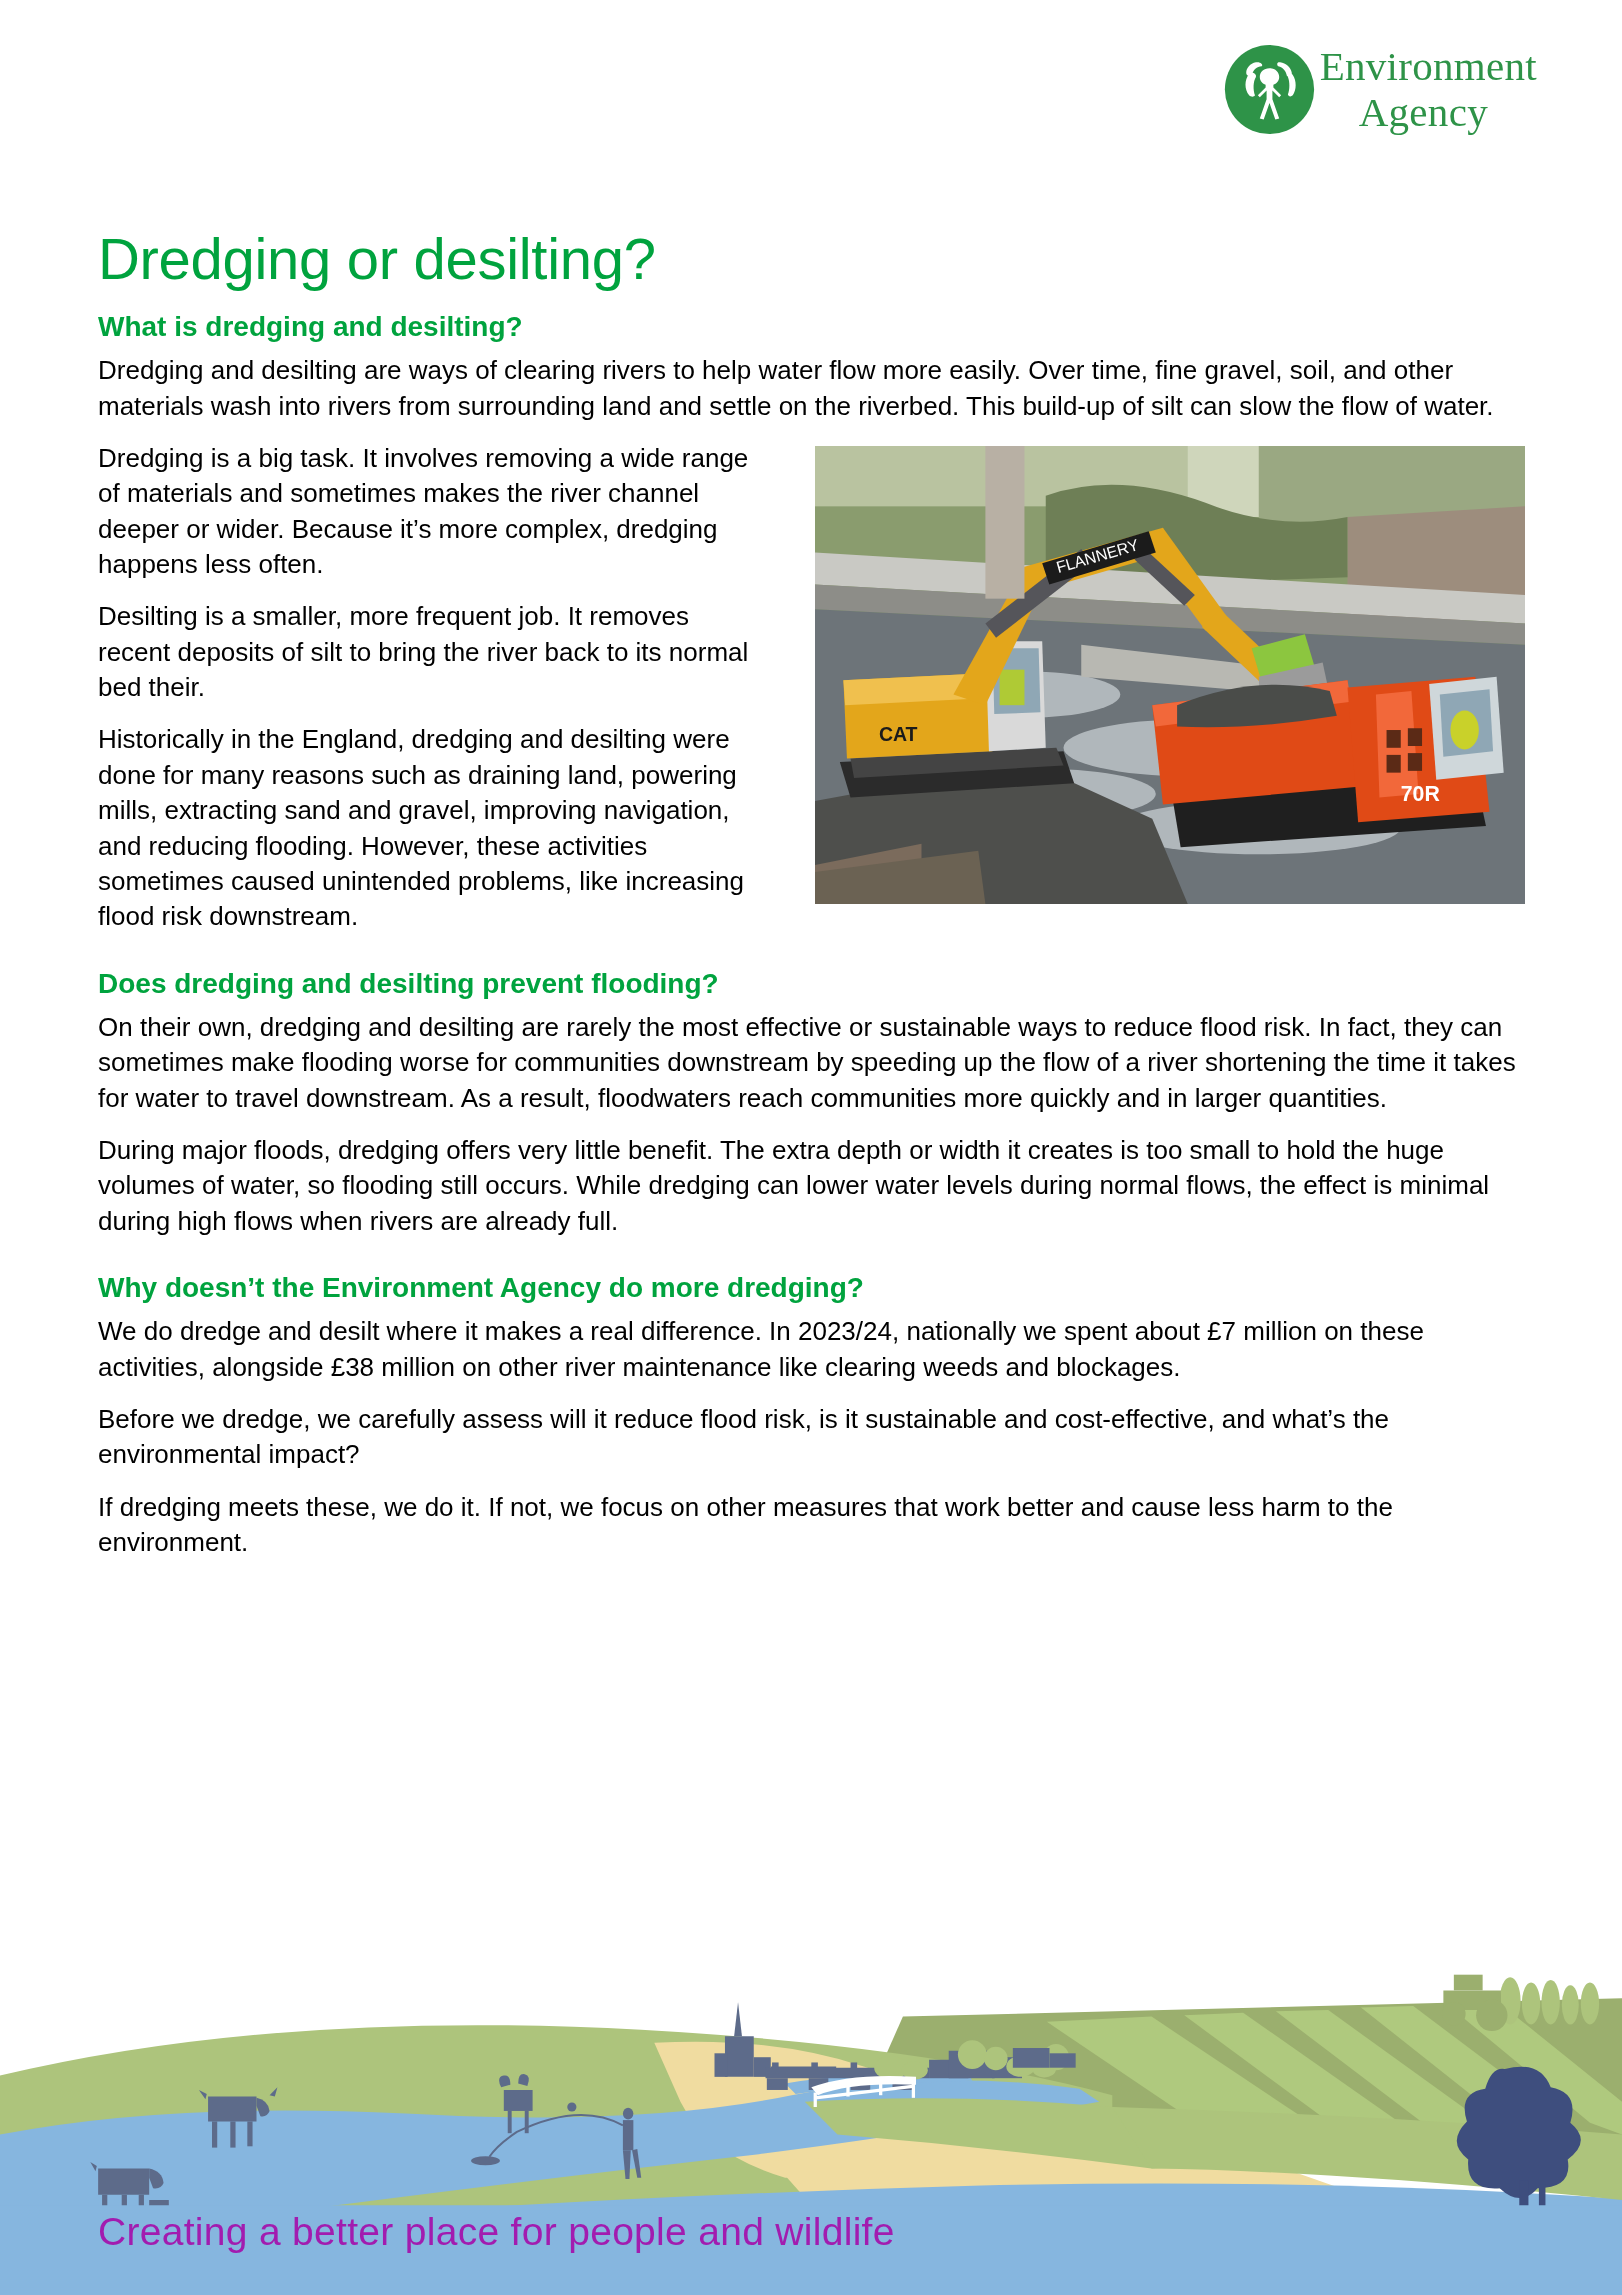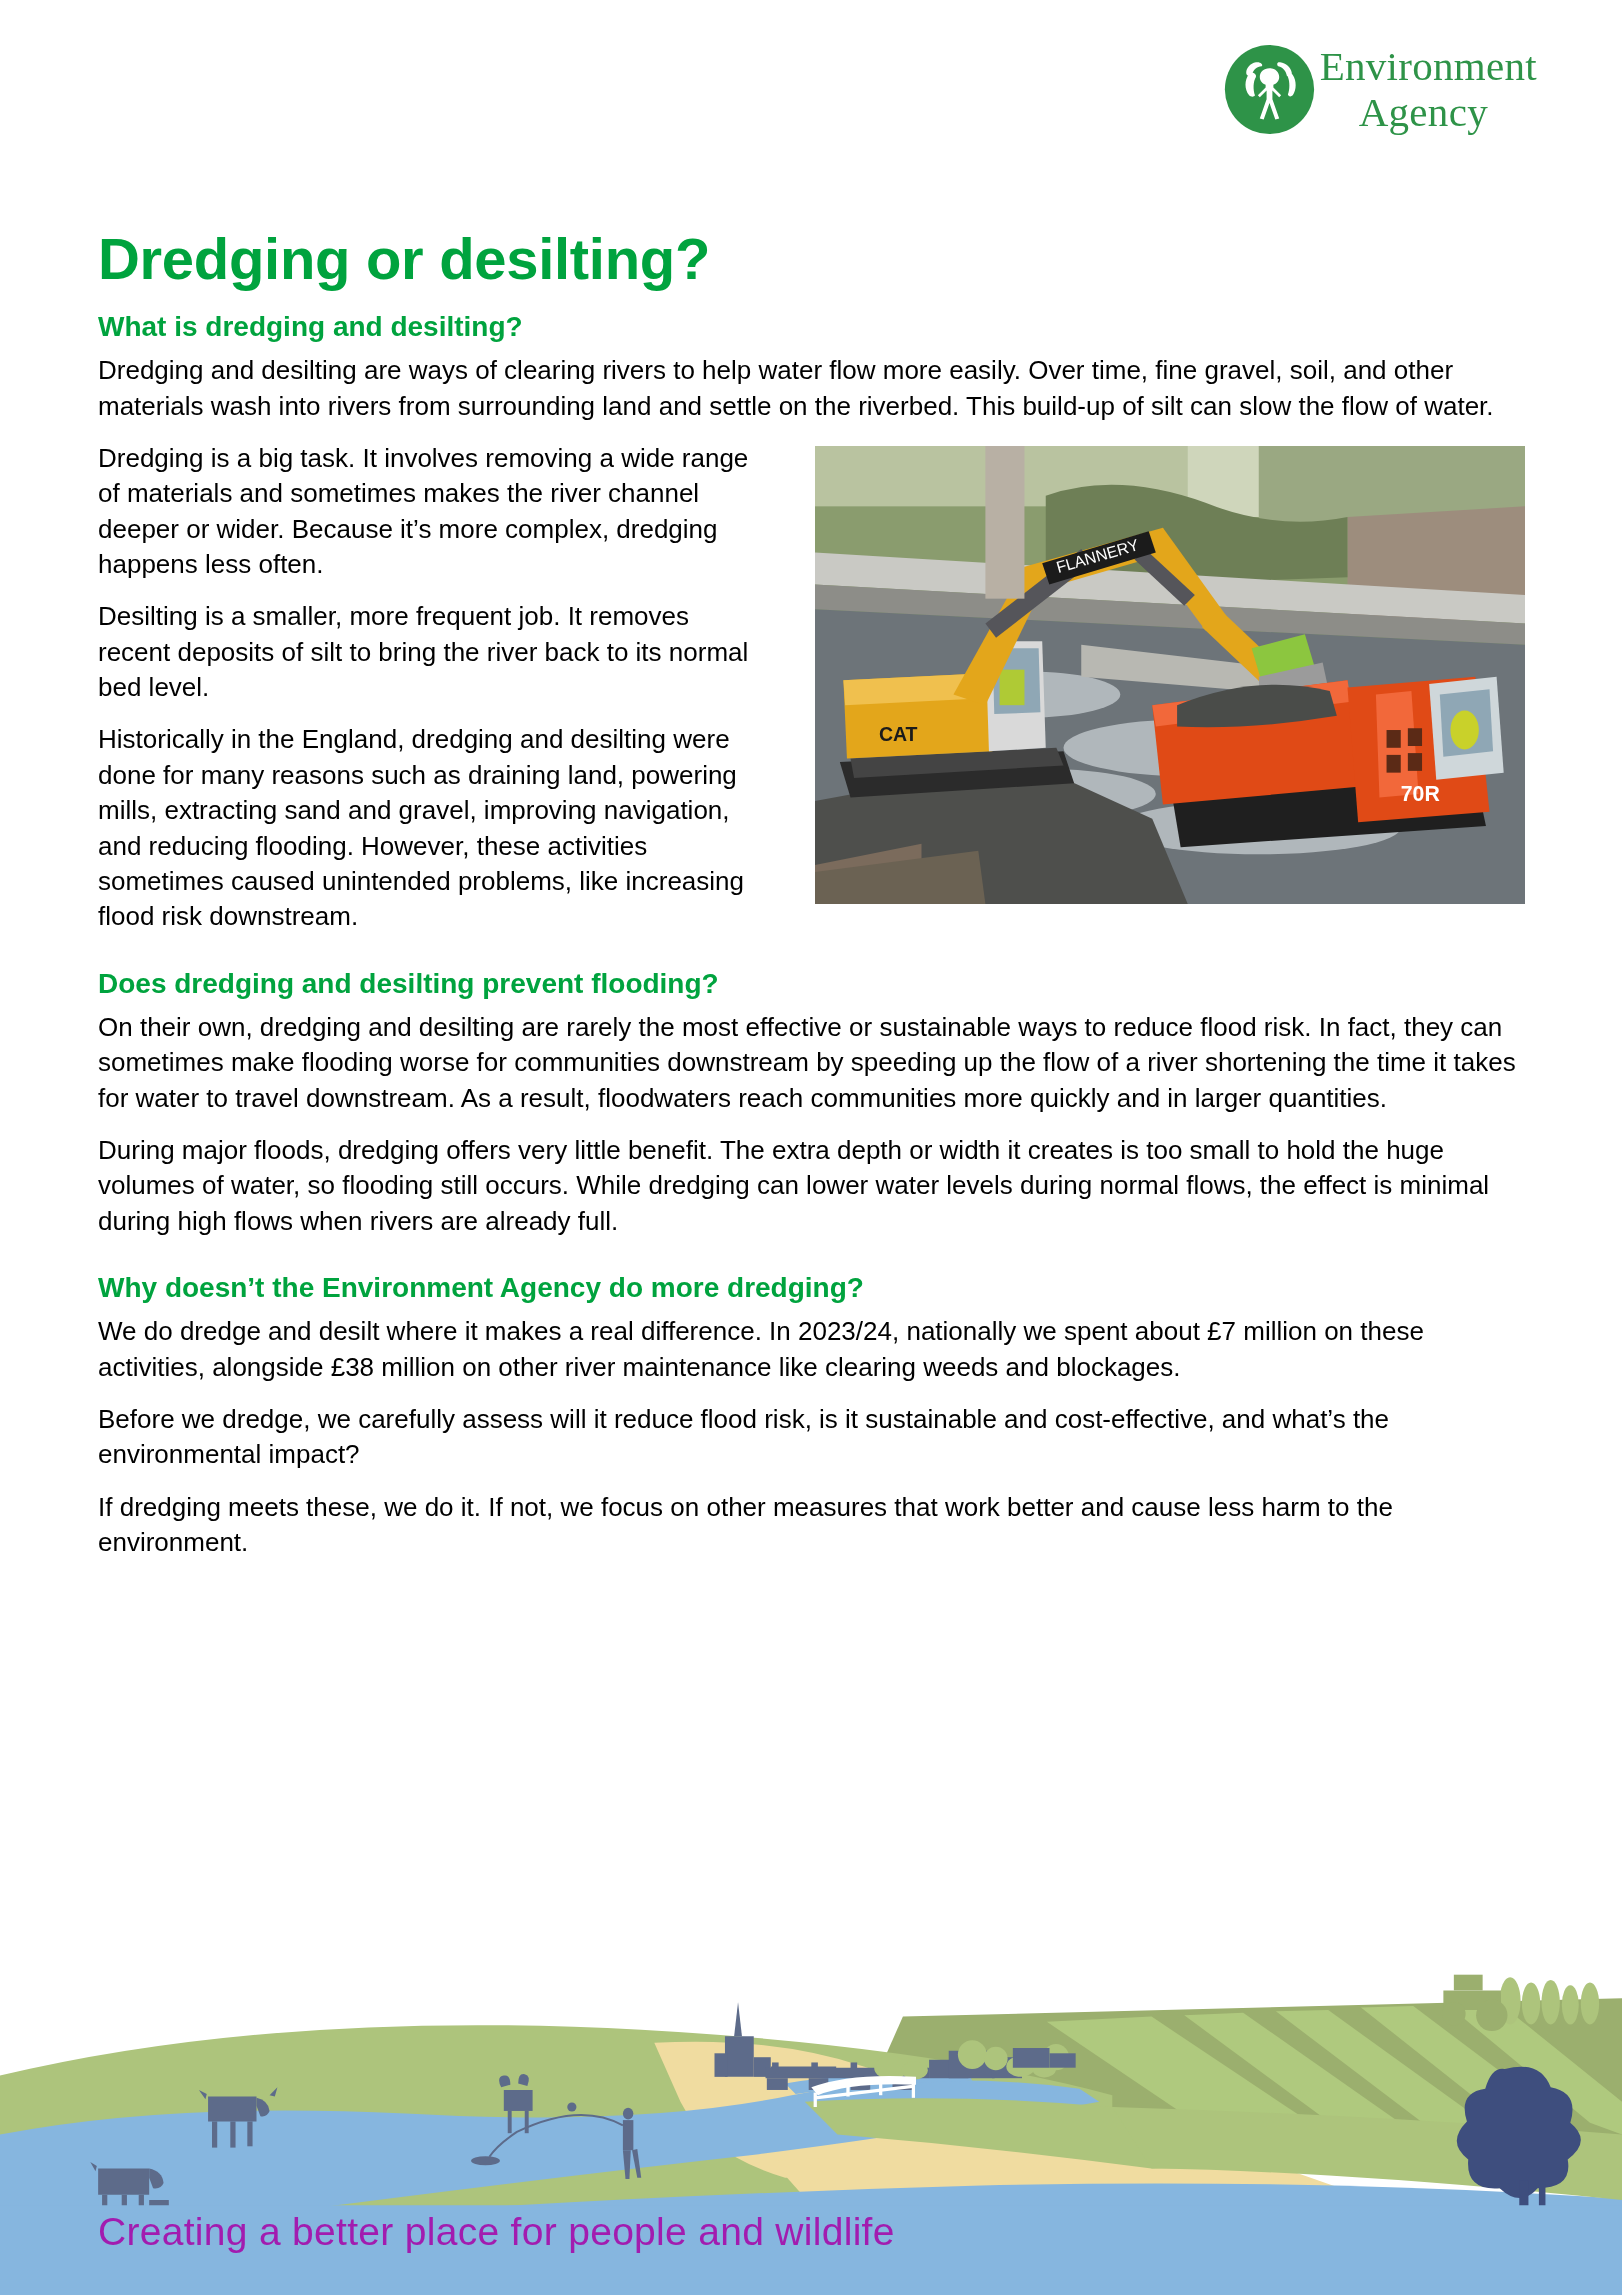--- a/index.html
+++ b/index.html
@@ -42,21 +42,21 @@
   
   .content {
     position: absolute;
     left: 98px;
     top: 229px;
     width: 1427px;
   }
 
   h1.doc-title {
     font-size: 58px;
-    font-weight: bold;
+    font-weight: normal;
     color: #00A33E;
     margin: 0 0 22px 0;
     letter-spacing: -0.3px;
     line-height: 1.05;
   }
   h2.section-title {
     font-size: 28px;
     font-weight: bold;
     color: #00A33E;
     margin: 0 0 10.5px 0;
@@ -214,21 +214,21 @@
         </g>
 
         <path d="M0 240 L92 228 L96 258 L0 258 Z" fill="#6b6253"></path>
 
         <rect x="96" y="0" width="22" height="86" fill="#b8b0a4"></rect>
       </svg>
     </figure>
 
     <div class="narrow-col">
       <p class="body-text">Dredging is a big task. It involves removing a wide range of materials and sometimes makes the river channel deeper or wider. Because it’s more complex, dredging happens less often.</p>
-      <p class="body-text">Desilting is a smaller, more frequent job. It removes recent deposits of silt to bring the river back to its normal bed level.</p>
+      <p class="body-text">Desilting is a smaller, more frequent job. It removes recent deposits of silt to bring the river back to its normal bed their.</p>
       <p class="body-text">Historically in the England, dredging and desilting were done for many reasons such as draining land, powering mills, extracting sand and gravel, improving navigation, and reducing flooding. However, these activities sometimes caused unintended problems, like increasing flood risk downstream.</p>
     </div>
   </div>
 
   <h2 class="section-title spaced">Does dredging and desilting prevent flooding?</h2>
   <p class="body-text">On their own, dredging and desilting are rarely the most effective or sustainable ways to reduce flood risk. In fact, they can sometimes make flooding worse for communities downstream by speeding up the flow of a river shortening the time it takes for water to travel downstream. As a result, floodwaters reach communities more quickly and in larger quantities.</p>
   <p class="body-text">During major floods, dredging offers very little benefit. The extra depth or width it creates is too small to hold the huge volumes of water, so flooding still occurs. While dredging can lower water levels during normal flows, the effect is minimal during high flows when rivers are already full.</p>
 
   <h2 class="section-title spaced">Why doesn’t the Environment Agency do more dredging?</h2>
   <p class="body-text">We do dredge and desilt where it makes a real difference. In 2023/24, nationally we spent about £7 million on these activities, alongside £38 million on other river maintenance like clearing weeds and blockages.</p>

